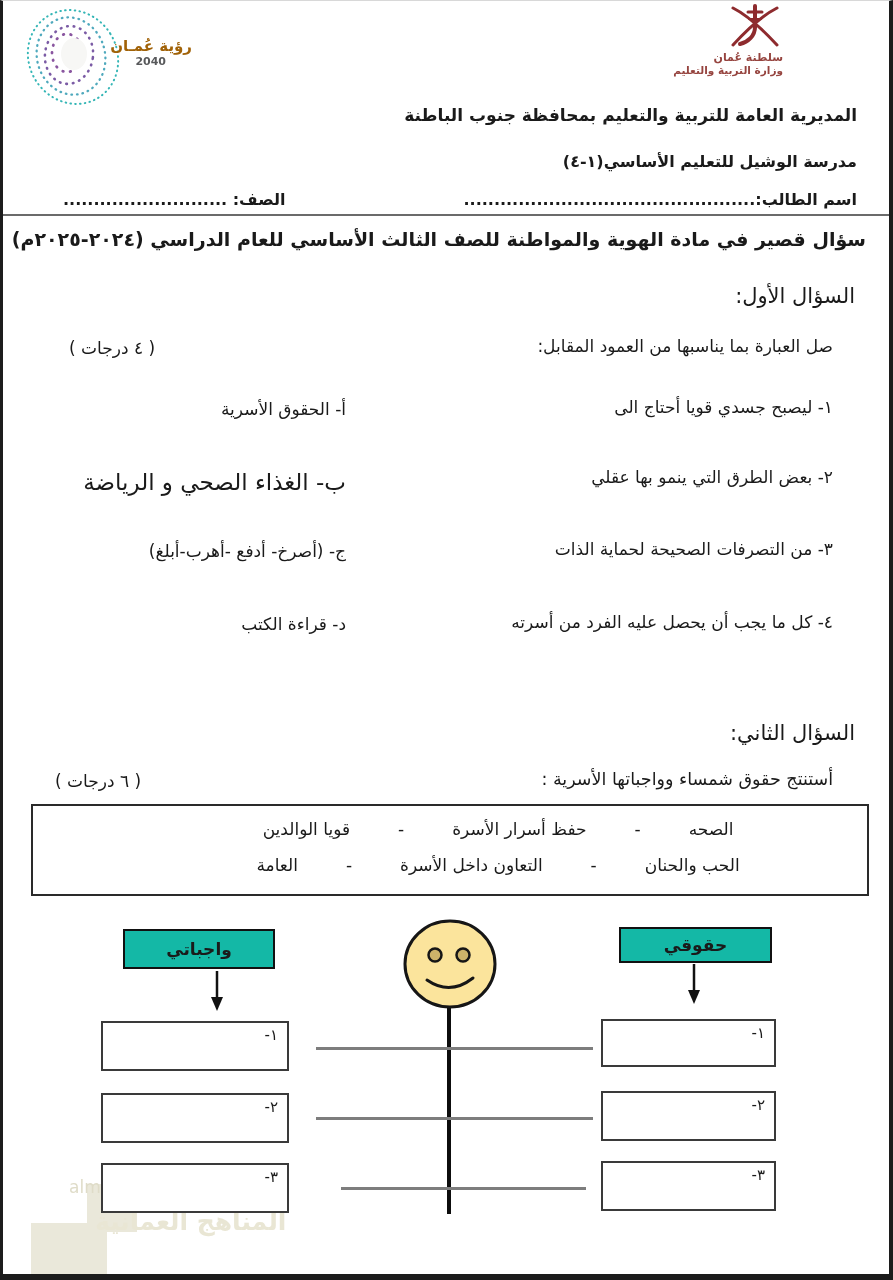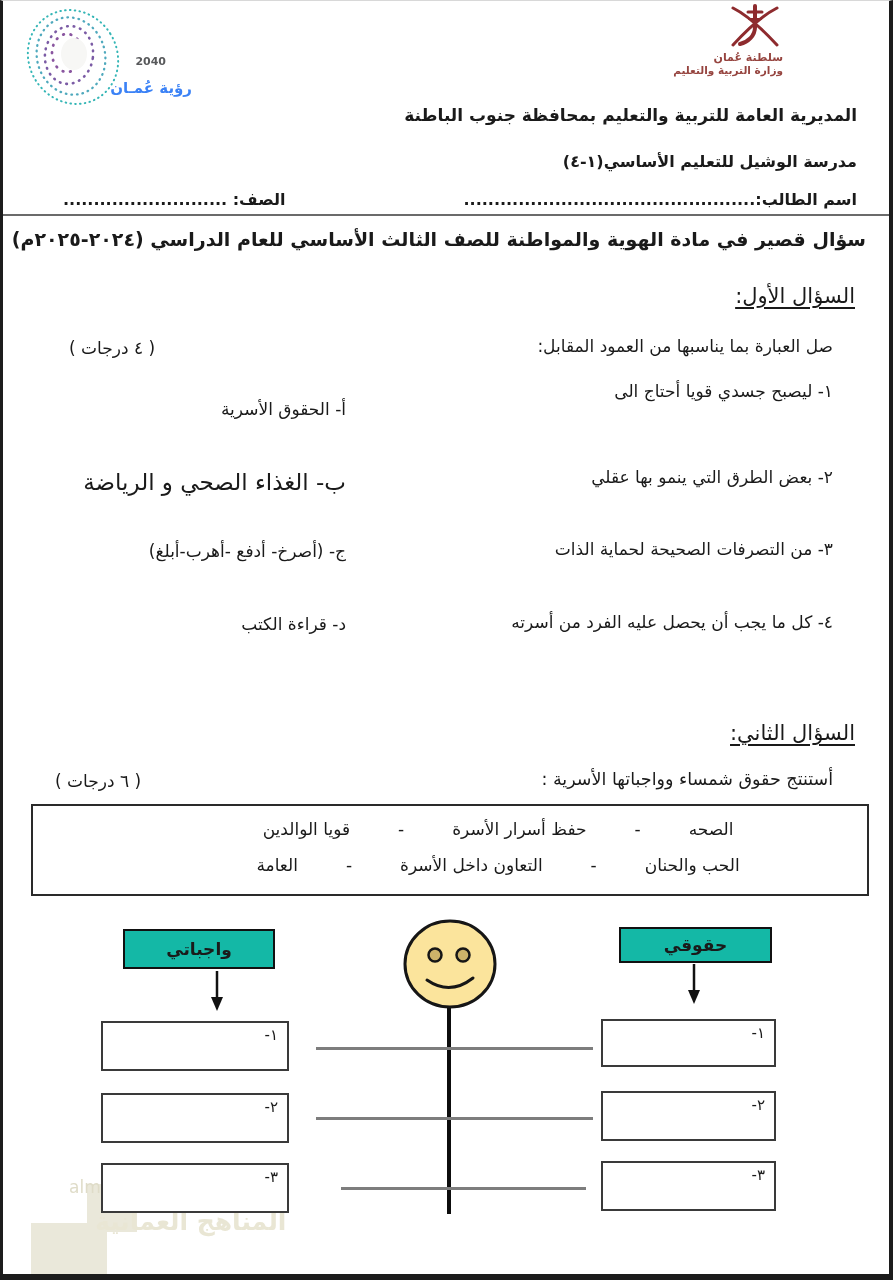--- a/index.html
+++ b/index.html
@@ -7,21 +7,21 @@
     position:relative; width:893px; height:1280px; box-sizing:border-box;
     background:#ffffff; overflow:hidden;
     font-family:"DejaVu Sans", sans-serif; color:#1a1a1a;
     border-left:3px solid #1c1c1c; border-right:4px solid #1c1c1c;
     border-bottom:6px solid #1c1c1c; border-top:1px solid #d8d8d8;
   }
   .abs{position:absolute;}
   .rtl{direction:rtl; unicode-bidi:plaintext; white-space:nowrap;}
   .bold{font-weight:bold;}
   .marks{direction:ltr; white-space:nowrap;}
-  .underline{text-decoration:underline; text-underline-offset:4px;}
+  .underline{text-underline-offset:4px;}
   .divider{left:0; right:0; height:2px; background:#6b6b6b;}
   .armline{height:3px; background:#7d7d7d; z-index:1;}
   .ansbox{border:2px solid #3a3a3a; background:#ffffff; z-index:2; box-sizing:border-box;}
   .ansbox .num{position:absolute; top:3px; right:9px; font-size:15px; direction:rtl;}
   .labelbox{border:2px solid #111; background:#14b8a6; display:flex; align-items:center;
     justify-content:center; font-size:17px; font-weight:bold; box-sizing:border-box; z-index:2;}
   .bank{border:2px solid #2a2a2a; box-sizing:border-box; background:#fff;}
   .bankrow{display:flex; direction:rtl; justify-content:center; gap:48px;
     font-size:17px; padding-left:96px;}
   .wm{color:#dfdcc8; z-index:0;}
@@ -38,21 +38,21 @@
       <svg width="118" height="110" viewBox="0 0 118 110">
         <g fill="none" stroke-linecap="round">
           <ellipse cx="56" cy="54" rx="44" ry="48" stroke="#35b6b6" stroke-width="2" stroke-dasharray="0.6 4.2" transform="rotate(-32 56 54)"></ellipse>
           <ellipse cx="54" cy="53" rx="34" ry="39" stroke="#4fa9bd" stroke-width="2.3" stroke-dasharray="0.6 5" transform="rotate(-16 54 53)"></ellipse>
           <ellipse cx="52" cy="52" rx="24" ry="29" stroke="#7b5ba5" stroke-width="2.6" stroke-dasharray="0.6 6" transform="rotate(8 52 52)"></ellipse>
           <ellipse cx="50" cy="50" rx="15" ry="19" stroke="#8a56a0" stroke-width="2.8" stroke-dasharray="0.6 7"></ellipse>
         </g>
         <ellipse cx="57" cy="51" rx="13" ry="16" fill="#f7f7f5"></ellipse>
       </svg>
     </span>
-    <span class="abs rtl bold" style="right:0; top:34px; font-size:15px; color:#3b82f6;margin-top:42px;">رؤية عُمـان</span>
+    <span class="abs rtl bold" style="right:0; top:34px; font-size:15px; color:#a16207;">رؤية عُمـان</span>
     <span class="abs bold" style="right:26px; top:52px; font-size:11px; color:#58595b;">2040</span>
   </div>
 
   <div class="abs" style="left:645px; top:2px; width:135px; height:82px; text-align:right;">
     <span>
       <svg width="56" height="46" viewBox="0 0 56 46" style="display:inline-block;">
         <g stroke="#8e2b2e" fill="none" stroke-linecap="round">
           <path d="M6,42 C18,29 34,13 50,5" stroke-width="3"></path>
           <path d="M50,42 C38,29 22,13 6,5" stroke-width="3"></path>
           <path d="M28,3 L28,24" stroke-width="4"></path>
@@ -72,21 +72,21 @@
   <div class="abs rtl bold" style="left:60px; top:189px; font-size:16px;">الصف: ...........................</div>
 
   <div class="abs divider" style="top:213px;"></div>
 
   <div class="abs rtl bold" style="left:30px; width:833px; top:227px; font-size:19px; text-align:center;">سؤال قصير في مادة الهوية والمواطنة للصف الثالث الأساسي للعام الدراسي (٢٠٢٤-٢٠٢٥م)</div>
 
   <div class="abs rtl underline" style="right:34px; top:283px; font-size:21px;">السؤال الأول:</div>
   <div class="abs rtl" style="right:56px; top:335px; font-size:17px;">صل العبارة بما يناسبها من العمود المقابل:</div>
   <div class="abs marks" style="left:66px; top:337px; font-size:17px;">( ٤ درجات )</div>
 
-  <div class="abs rtl" style="right:56px; top:380px; font-size:17px;">١- ليصبح جسدي قويا أحتاج الى</div>
+  <div class="abs rtl" style="right:56px; top:396px; font-size:17px;">١- ليصبح جسدي قويا أحتاج الى</div>
   <div class="abs rtl" style="right:543px; top:398px; font-size:17px;">أ- الحقوق الأسرية</div>
 
   <div class="abs rtl" style="right:56px; top:466px; font-size:17px;">٢- بعض الطرق التي ينمو بها عقلي</div>
   <div class="abs rtl" style="right:543px; top:468px; font-size:23px;">ب- الغذاء الصحي و الرياضة</div>
 
   <div class="abs rtl" style="right:56px; top:538px; font-size:17px;">٣- من التصرفات الصحيحة لحماية الذات</div>
   <div class="abs rtl" style="right:543px; top:540px; font-size:17px;">ج- (أصرخ- أدفع -أهرب-أبلغ)</div>
 
   <div class="abs rtl" style="right:56px; top:611px; font-size:17px;">٤- كل ما يجب أن يحصل عليه الفرد من أسرته</div>
   <div class="abs rtl" style="right:543px; top:613px; font-size:17px;">د- قراءة الكتب</div>

